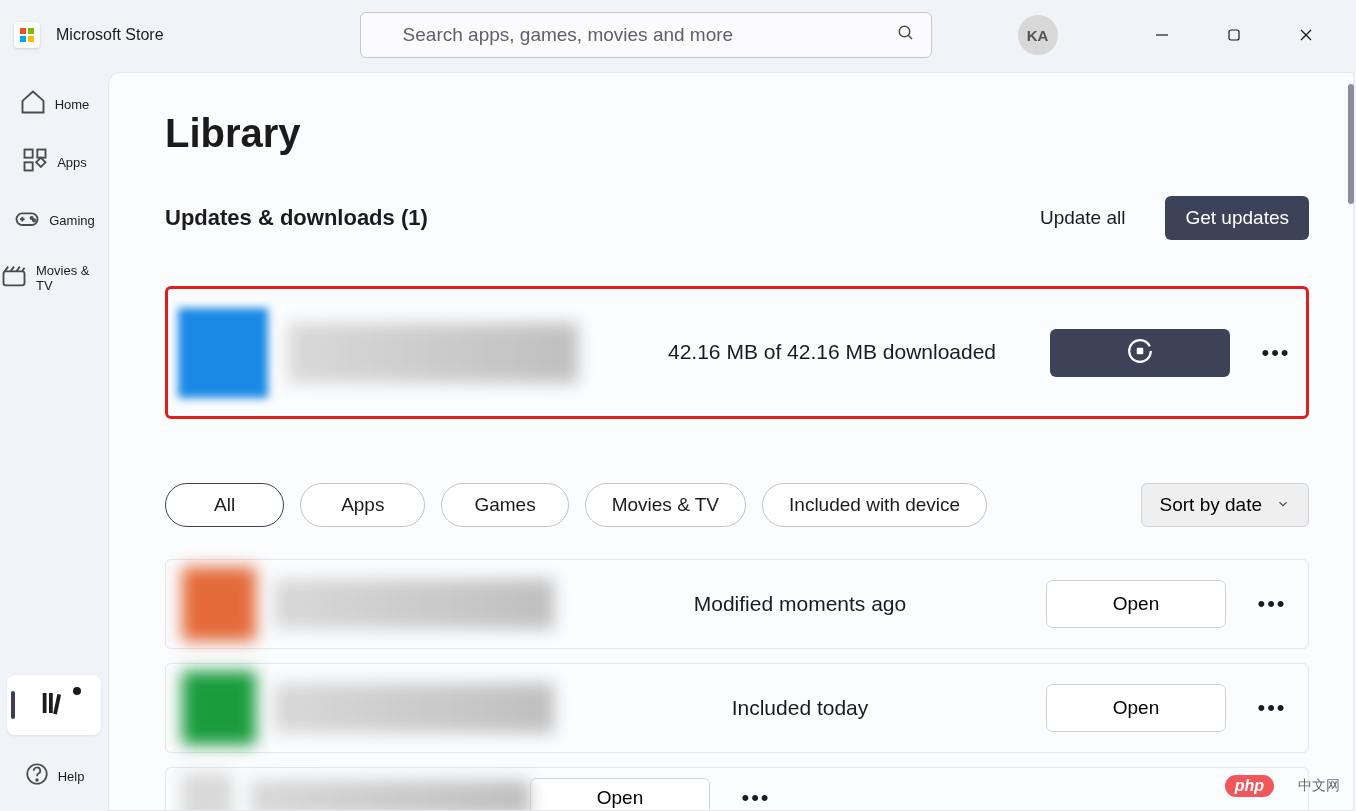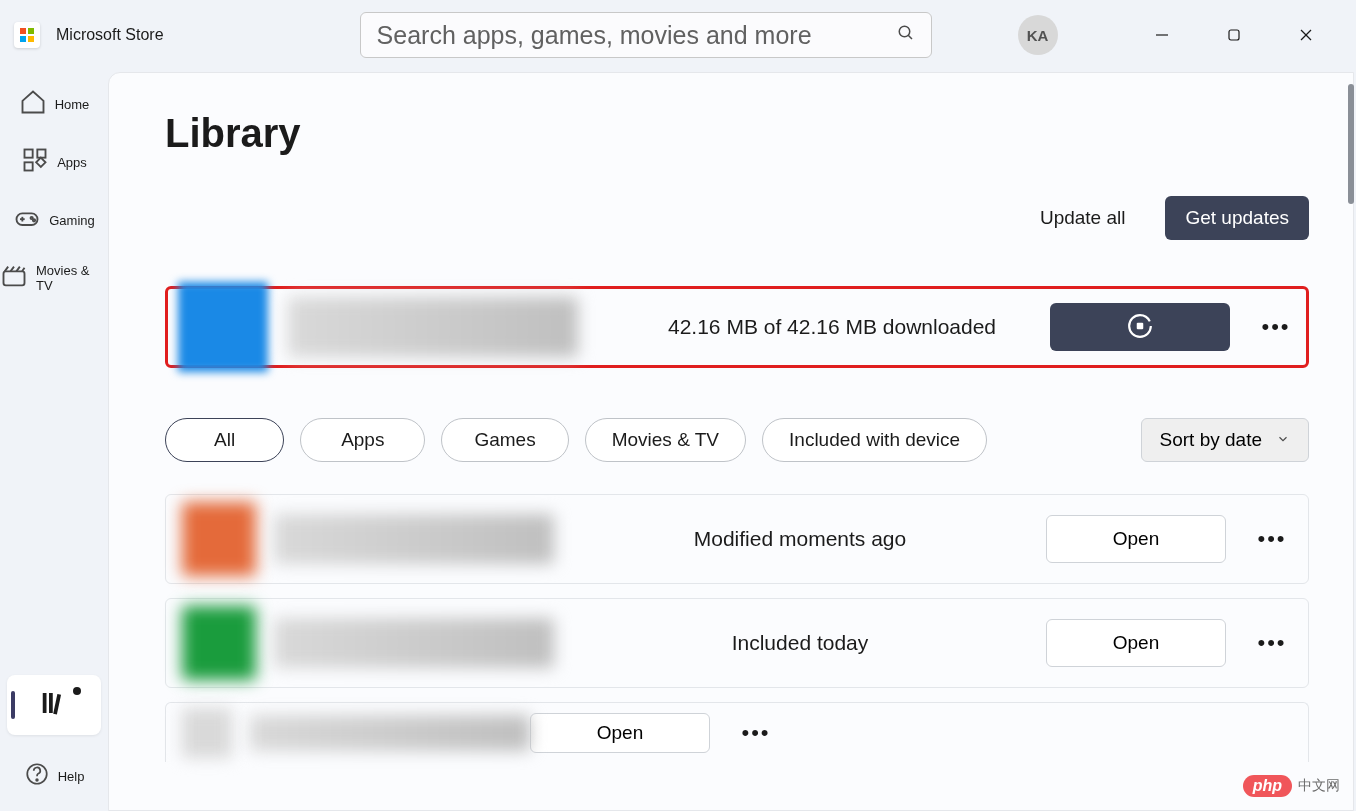--- a/index.html
+++ b/index.html
@@ -7,21 +7,21 @@
 
     
     .titlebar { height: 70px; display: flex; align-items: center; padding: 0 14px; gap: 16px; }
     .store-logo { width: 26px; height: 26px; border-radius: 4px; display: flex; align-items: center; justify-content: center; background: #fff; box-shadow: 0 1px 3px rgba(0,0,0,.15); }
     .store-logo-inner { display: grid; grid-template-columns: 1fr 1fr; grid-template-rows: 1fr 1fr; gap: 2px; width: 14px; height: 14px; }
     .store-logo-inner span:nth-child(1){background:#f25022;} .store-logo-inner span:nth-child(2){background:#7fba00;}
     .store-logo-inner span:nth-child(3){background:#00a4ef;} .store-logo-inner span:nth-child(4){background:#ffb900;}
     .app-title { font-size: 16px; color: #1b1b1b; }
     .search-wrap { margin-left: 180px; }
     .search { width: 572px; height: 46px; border: 1px solid #c8c8c8; border-radius: 6px; background: #fbfbfd; display: flex; align-items: center; padding: 0 16px; }
-    .search input { flex: 1; border: none; background: transparent; font-size: 25px; color: #616161; outline: none; }
+    .search input { flex: 1; border: none; background: transparent; font-size: 19px; color: #616161; outline: none; margin-left: 26px; }
     .search input::placeholder { color: #616161; }
     .avatar { width: 40px; height: 40px; border-radius: 50%; background: #d8d8d8; color: #525252; display: flex; align-items: center; justify-content: center; font-size: 15px; font-weight: 600; margin-left: 70px; }
     .win-controls { margin-left: auto; display: flex; gap: 28px; padding-right: 14px; }
     .win-btn { width: 44px; height: 36px; display: flex; align-items: center; justify-content: center; }
 
     
     .sidebar { position: absolute; left: 0; top: 70px; bottom: 0; width: 108px; display: flex; flex-direction: column; align-items: center; padding-top: 18px; gap: 26px; }
     .nav-item { display: flex; align-items: center; gap: 8px; color: #1b1b1b; }
     .nav-item.active { background: #fff; border-radius: 8px; padding: 10px 10px; position: relative; box-shadow: 0 1px 3px rgba(0,0,0,.08); width: 94px; height: 60px; justify-content: center; }
     .nav-item.active::before { content: ""; position: absolute; left: 4px; top: 16px; bottom: 16px; width: 4px; border-radius: 2px; background: #3b3b64; }
@@ -31,41 +31,41 @@
 
     
     .main { position: absolute; left: 108px; right: 2px; top: 72px; bottom: 0; background: #fbfcfe; border-top-left-radius: 12px; border: 1px solid #e5e7eb; padding: 38px 44px 0 56px; overflow: hidden; }
     .main h1 { font-size: 40px; font-weight: 600; color: #1b1b1b; margin-bottom: 40px; }
 
     .section-row { display: flex; align-items: center; margin-bottom: 46px; }
     .section-title { font-size: 22px; font-weight: 600; color: #1b1b1b; }
     .update-all { margin-left: auto; font-size: 19px; color: #1b1b1b; padding: 10px 16px; background: transparent; border: none; }
     .get-updates { font-size: 19px; color: #fff; background: #3c4358; border: none; border-radius: 6px; padding: 11px 20px; margin-left: 24px; }
 
-    .dl-card { border: 3px solid #e01e1e; border-radius: 6px; padding: 8px 10px; display: flex; align-items: center; height: 82px; margin-bottom: 50px; }
+    .dl-card { border: 3px solid #e01e1e; border-radius: 6px; padding: 8px 10px; display: flex; align-items: center; height: 133px; margin-bottom: 64px; }
     .dl-thumb { width: 90px; height: 90px; background: #1a89e6; filter: blur(4px); margin-right: 20px; }
     .dl-name { width: 290px; height: 60px; }
     .dl-status { font-size: 21px; color: #1b1b1b; line-height: 1.35; margin-left: 90px; flex: 1; }
     .dl-stop { width: 180px; height: 48px; background: #3c4358; border: none; border-radius: 6px; display: flex; align-items: center; justify-content: center; margin-right: 26px; }
     .more-btn { width: 40px; height: 40px; display: flex; align-items: center; justify-content: center; border: none; background: transparent; font-size: 22px; letter-spacing: 2px; color: #1b1b1b; }
 
     .filters { display: flex; align-items: center; gap: 16px; margin-bottom: 32px; }
     .pill { border: 1px solid #bfc3c8; background: #fff; border-radius: 999px; padding: 10px 26px; font-size: 19px; color: #1b1b1b; }
     .pill.active { border-color: #3c4358; }
     .sort { margin-left: auto; border: 1px solid #cfd3d8; border-radius: 6px; padding: 10px 18px; font-size: 19px; display: flex; align-items: center; gap: 14px; }
 
     .apps-list { display: flex; flex-direction: column; gap: 14px; }
     .app-row { border: 1px solid #e3e6ea; border-radius: 6px; height: 90px; display: flex; align-items: center; padding: 0 16px; }
     .app-row.last { border-bottom: none; border-bottom-left-radius: 0; border-bottom-right-radius: 0; }
     .app-thumb { width: 74px; height: 74px; border-radius: 4px; filter: blur(8px); margin-right: 18px; }
     .app-name { width: 280px; height: 50px; }
     .app-modified { flex: 1; text-align: center; font-size: 21px; color: #1b1b1b; }
     .open-btn { width: 180px; height: 48px; border: 1px solid #cfd3d8; background: #fff; border-radius: 6px; font-size: 19px; margin-right: 26px; }
 
-    .watermark { position: absolute; right: 16px; bottom: 14px; display: flex; align-items: center; gap: 6px; }
+    .watermark { position: absolute; right: 16px; bottom: 14px; display: flex; align-items: center; gap: 24px; }
     .php-bubble { background: #f0565a; color: #fff; font-style: italic; font-weight: 700; font-size: 16px; padding: 2px 10px; border-radius: 999px; }
     .wm-text { font-size: 14px; color: #6b6b6b; }
 
     .scrollbar-fake { position: absolute; right: 2px; top: 84px; width: 6px; height: 120px; background: #8a8f97; border-radius: 3px; }
 
     .blur-box { background: linear-gradient(90deg,#d9d9d9,#bfbfbf); filter: blur(8px); border-radius: 4px; }
   </style>
 </head>
 <body>
 
@@ -160,20 +160,21 @@
           <circle cx="12" cy="17.5" r="0.8" fill="#4b4b4b"></circle>
         </svg></span>
     <span class="nav-label">Help</span>
   </div>
 </div>
 
 <div class="main">
   <h1>Library</h1>
 
   <div class="section-row">
+    <div class="section-title">Updates &amp; downloads (1)</div>
     <button class="update-all">Update all</button>
     <button class="get-updates">Get updates</button>
   </div>
 
   <div class="dl-card">
     <div class="dl-thumb"></div>
     <div class="dl-name blur-box"></div>
     <div class="dl-status">42.16 MB of 42.16 MB downloaded</div>
     <button class="dl-stop">
       <span><svg width="26" height="26" viewBox="0 0 24 24">

